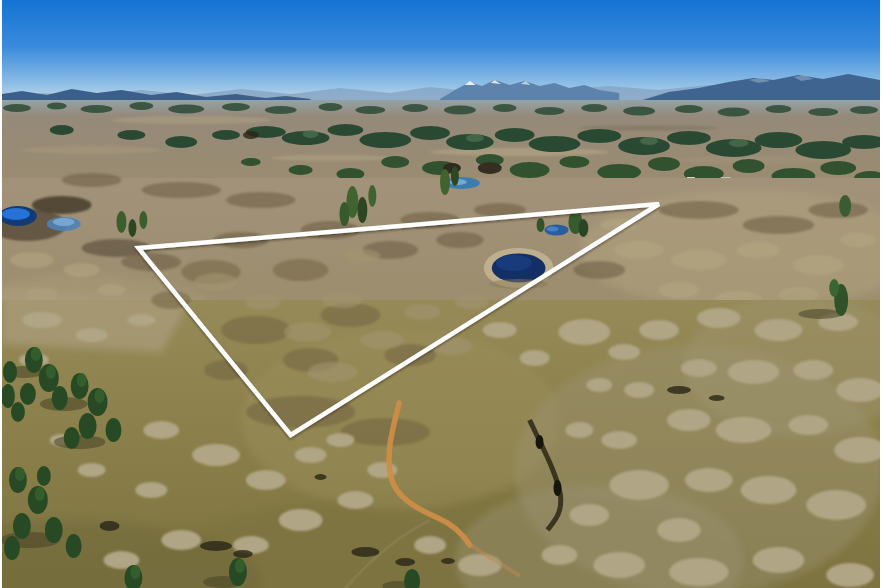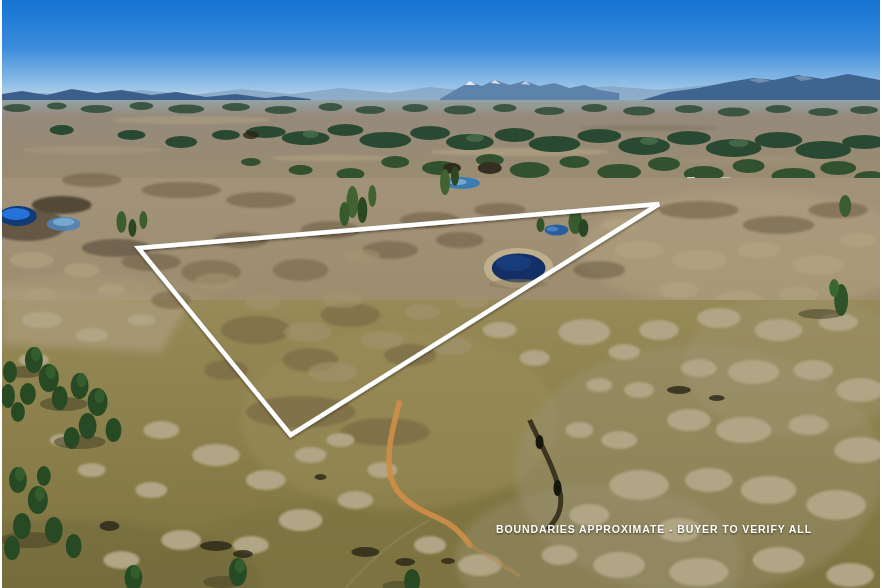--- a/index.html
+++ b/index.html
@@ -402,14 +402,13 @@
       <ellipse cx="519" cy="268" rx="35" ry="20" fill="#c3b391" opacity="0.9" filter="url(#b3)"></ellipse>
       <ellipse cx="519" cy="268" rx="27" ry="14.5" fill="#132f66"></ellipse>
       <ellipse cx="514" cy="263" rx="18" ry="8" fill="#1a3d7e" opacity="0.9"></ellipse>
       <ellipse cx="519" cy="284" rx="30" ry="5" fill="#8a7c58" opacity="0.5" filter="url(#b3)"></ellipse>
     </g>
 
     <polygon points="137,248 660,204 290,435" fill="none" stroke="#ffffff" stroke-width="4.5" stroke-linejoin="miter" stroke-linecap="round" filter="url(#ds)"></polygon>
   </svg>
   </div>
 
-  <div class="disclaimer">BOUNDARIES APPROXIMATE - BUYER TO VERIFY ALL</div>
 </div>
 
 </body></html>

